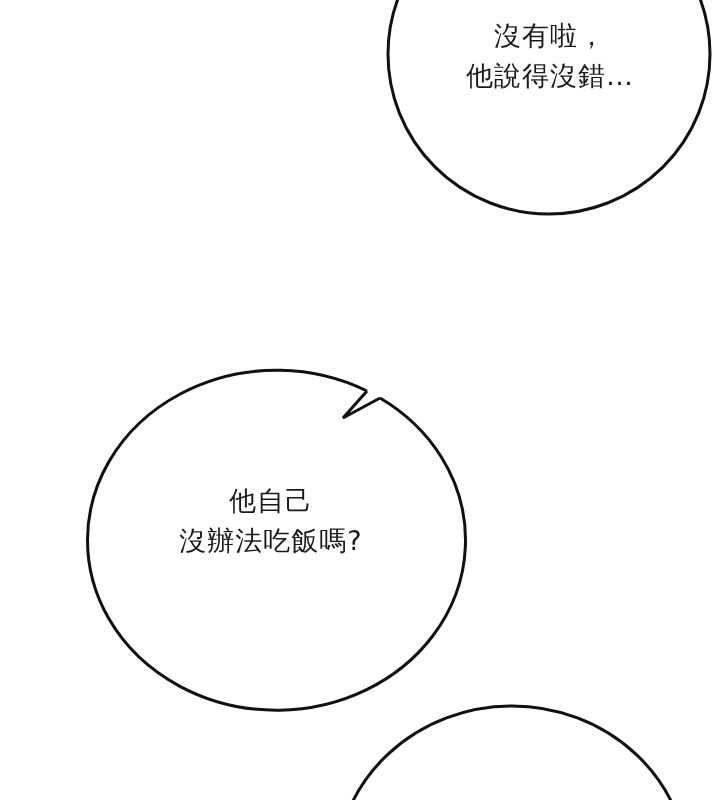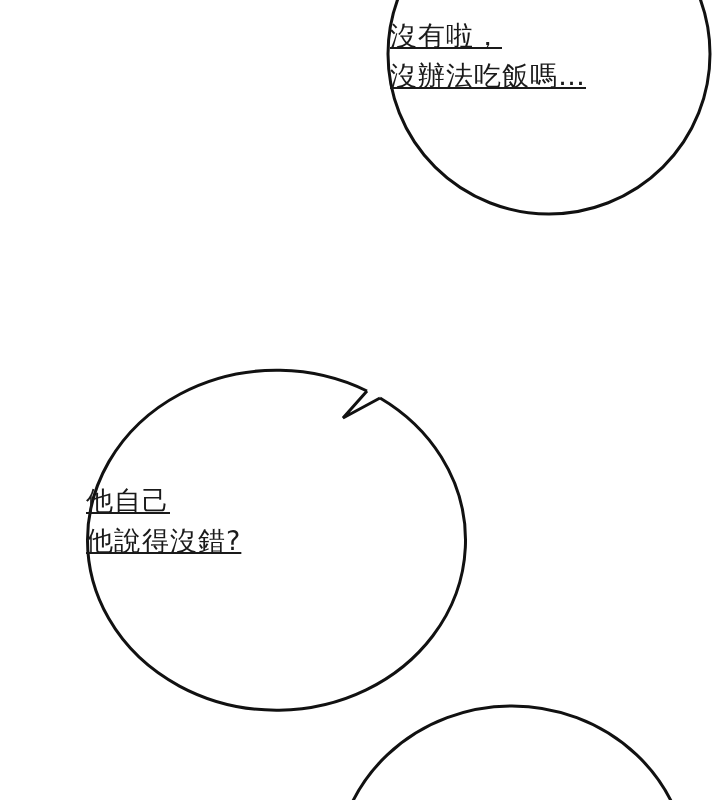--- a/index.html
+++ b/index.html
@@ -20,27 +20,26 @@
       width: 720px; height: 800px;
       background: #ffffff;
     }
     svg.bubbles {
       position: absolute;
       left: 0; top: 0;
       width: 720px; height: 800px;
     }
     .bubble-text {
       position: absolute;
-      text-align: left;
+      text-align: center;
       color: #1a1a1a;
       font-size: 27px;
       line-height: 40px;
       letter-spacing: 1px;
       white-space: nowrap;
-      text-decoration: underline;
     }
     .bubble-text span { display: block; }
     #text-top {
       left: 390px; width: 320px;
       top: 16px;
     }
     #text-mid {
       left: 86px; width: 370px;
       top: 481px;
     }
@@ -58,20 +57,20 @@
                A 189 170 0 1 0 380 398" fill="#ffffff" stroke="#111111" stroke-width="3"></path>
 
       <path d="M 367 391 L 343 418 L 380 398" fill="#ffffff" stroke="#111111" stroke-width="3" stroke-linejoin="miter"></path>
     </g>
 
     <ellipse cx="512" cy="872" rx="176" ry="166" fill="#ffffff" stroke="#111111" stroke-width="3"></ellipse>
   </svg>
 
   <div id="text-top" class="bubble-text">
     <span>沒有啦，</span>
-    <span>沒辦法吃飯嗎…</span>
+    <span>他說得沒錯…</span>
   </div>
 
   <div id="text-mid" class="bubble-text">
     <span>他自己</span>
-    <span>他說得沒錯?</span>
+    <span>沒辦法吃飯嗎?</span>
   </div>
 </div>
 
 </body></html>

